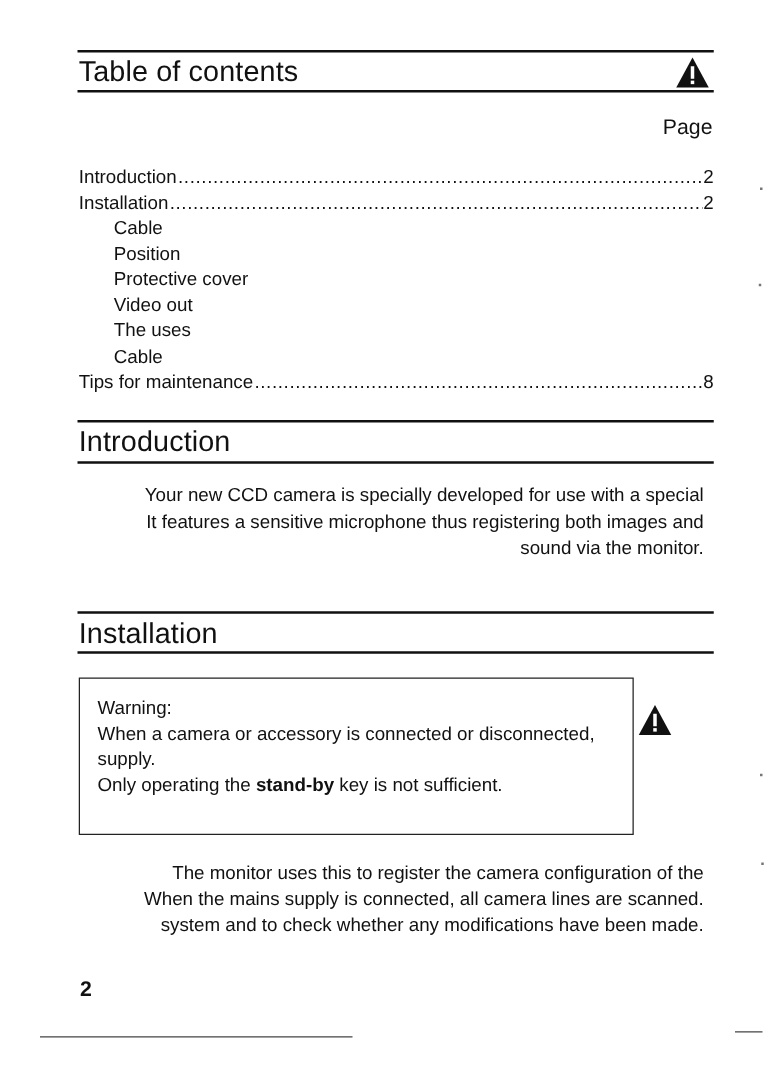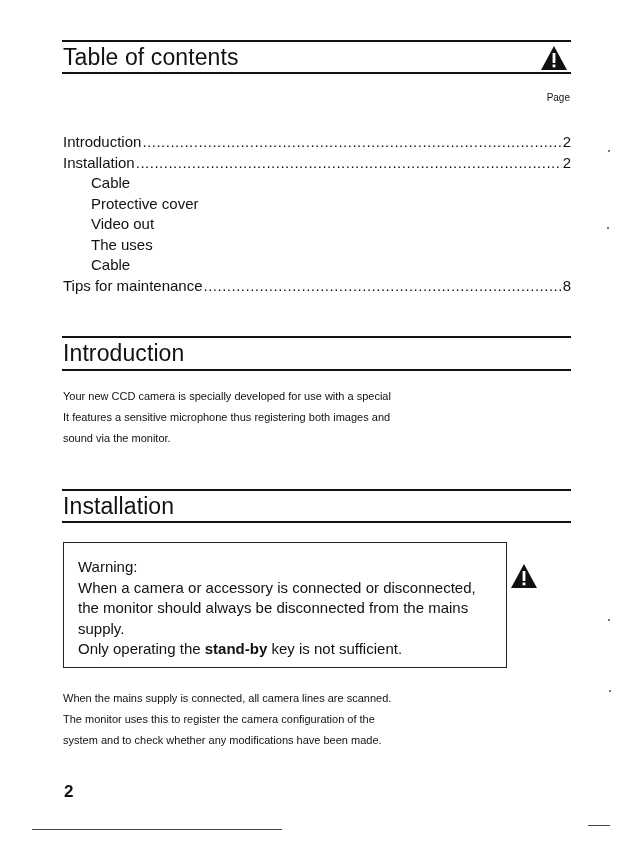--- a/index.html
+++ b/index.html
@@ -6,33 +6,33 @@
     body {
       width: 625px; height: 858px; position: relative; overflow: hidden;
       font-family: "Liberation Sans", sans-serif; color: #111111;
     }
     .rule { position: absolute; left: 62px; width: 509px; height: 2px; background: #111; }
     .heading {
       position: absolute; left: 63px; font-weight: normal; font-size: 23px; line-height: 26px;
       letter-spacing: 0.1px;
     }
     .warn-icon { position: absolute; width: 28px; height: 26px; }
-    .page-col { position: absolute; right: 55px; top: 92px; font-size: 10px; }
+    .page-col { position: absolute; right: 55px; top: 92px; font-size: 17px; }
     .toc { position: absolute; left: 63px; top: 132px; width: 508px; font-size: 15px; }
     .toc-row { height: 20.5px; line-height: 20.5px; display: flex; align-items: baseline; white-space: nowrap; }
     .toc-row.sub { padding-left: 28px; }
     .toc-title { flex: 0 0 auto; }
     .toc-leader {
       flex: 1 1 auto; overflow: hidden; margin: 0 1px; letter-spacing: 0.5px;
     }
     .toc-leader::after {
       content: "..........................................................................................................................................................................";
     }
     .toc-page { flex: 0 0 auto; }
-    .para { position: absolute; left: 63px; font-size: 11px; line-height: 21px; width: 500px; }
+    .para { position: absolute; left: 63px; font-size: 15px; line-height: 21px; width: 500px; text-align: right; }
     .para p { margin: 0; }
     .warn-box {
       position: absolute; left: 63px; top: 542px; width: 444px; height: 126px;
       border: 1.5px solid #222; box-sizing: border-box;
     }
     .warn-text { position: absolute; left: 14px; top: 14px; font-size: 15px; line-height: 20.5px; width: 440px; }
     .warn-text p { margin: 0; }
     .page-num { position: absolute; left: 64px; top: 782px; font-weight: bold; font-size: 17px; }
     .scan-line { position: absolute; height: 1px; background: #444; }
     .speck { position: absolute; width: 2px; height: 2px; background: #777; }
@@ -59,20 +59,23 @@
   </div>
   <div class="toc-row">
     <span class="toc-title">Installation</span>
     <span class="toc-leader"></span>
     <span class="toc-page">2</span>
   </div>
   <div class="toc-row sub">
     <span class="toc-title">Cable</span>
   </div>
   <div class="toc-row sub">
+    <span class="toc-title">Position</span>
+  </div>
+  <div class="toc-row sub">
     <span class="toc-title">Protective cover</span>
   </div>
   <div class="toc-row sub">
     <span class="toc-title">Video out</span>
   </div>
   <div class="toc-row sub">
     <span class="toc-title">The uses</span>
   </div>
   <div class="toc-row sub">
     <span class="toc-title">Cable</span>
@@ -95,34 +98,33 @@
 </div>
 
 <div class="rule" style="top:489px;"></div>
 <div class="heading" style="top:493px;">Installation</div>
 <div class="rule" style="top:521px;"></div>
 
 <div class="warn-box">
   <div class="warn-text">
     <p>Warning:</p>
     <p>When a camera or accessory is connected or disconnected,</p>
-    <p>the monitor should always be disconnected from the mains</p>
     <p>supply.</p>
     <p><span>Only operating the </span><b>stand-by</b><span> key is not sufficient.</span></p>
   </div>
   <svg class="warn-icon" style="left:446px; top:20px;" viewBox="0 0 28 26">
     <polygon points="14,1 27,25 1,25" fill="#111"></polygon>
     <rect x="12.6" y="8" width="2.8" height="10" fill="#fff"></rect>
     <rect x="12.6" y="19.5" width="2.8" height="2.8" fill="#fff"></rect>
   </svg>
 </div>
 
 <div class="para" style="top:688px;">
+  <p>The monitor uses this to register the camera configuration of the</p>
   <p>When the mains supply is connected, all camera lines are scanned.</p>
-  <p>The monitor uses this to register the camera configuration of the</p>
   <p>system and to check whether any modifications have been made.</p>
 </div>
 
 <div class="page-num">2</div>
 
 <div class="scan-line" style="left:32px; top:829px; width:250px;"></div>
 <div class="scan-line" style="left:588px; top:825px; width:22px;"></div>
 <div class="speck" style="left:608px; top:150px;"></div>
 <div class="speck" style="left:607px; top:227px;"></div>
 <div class="speck" style="left:608px; top:619px;"></div>

